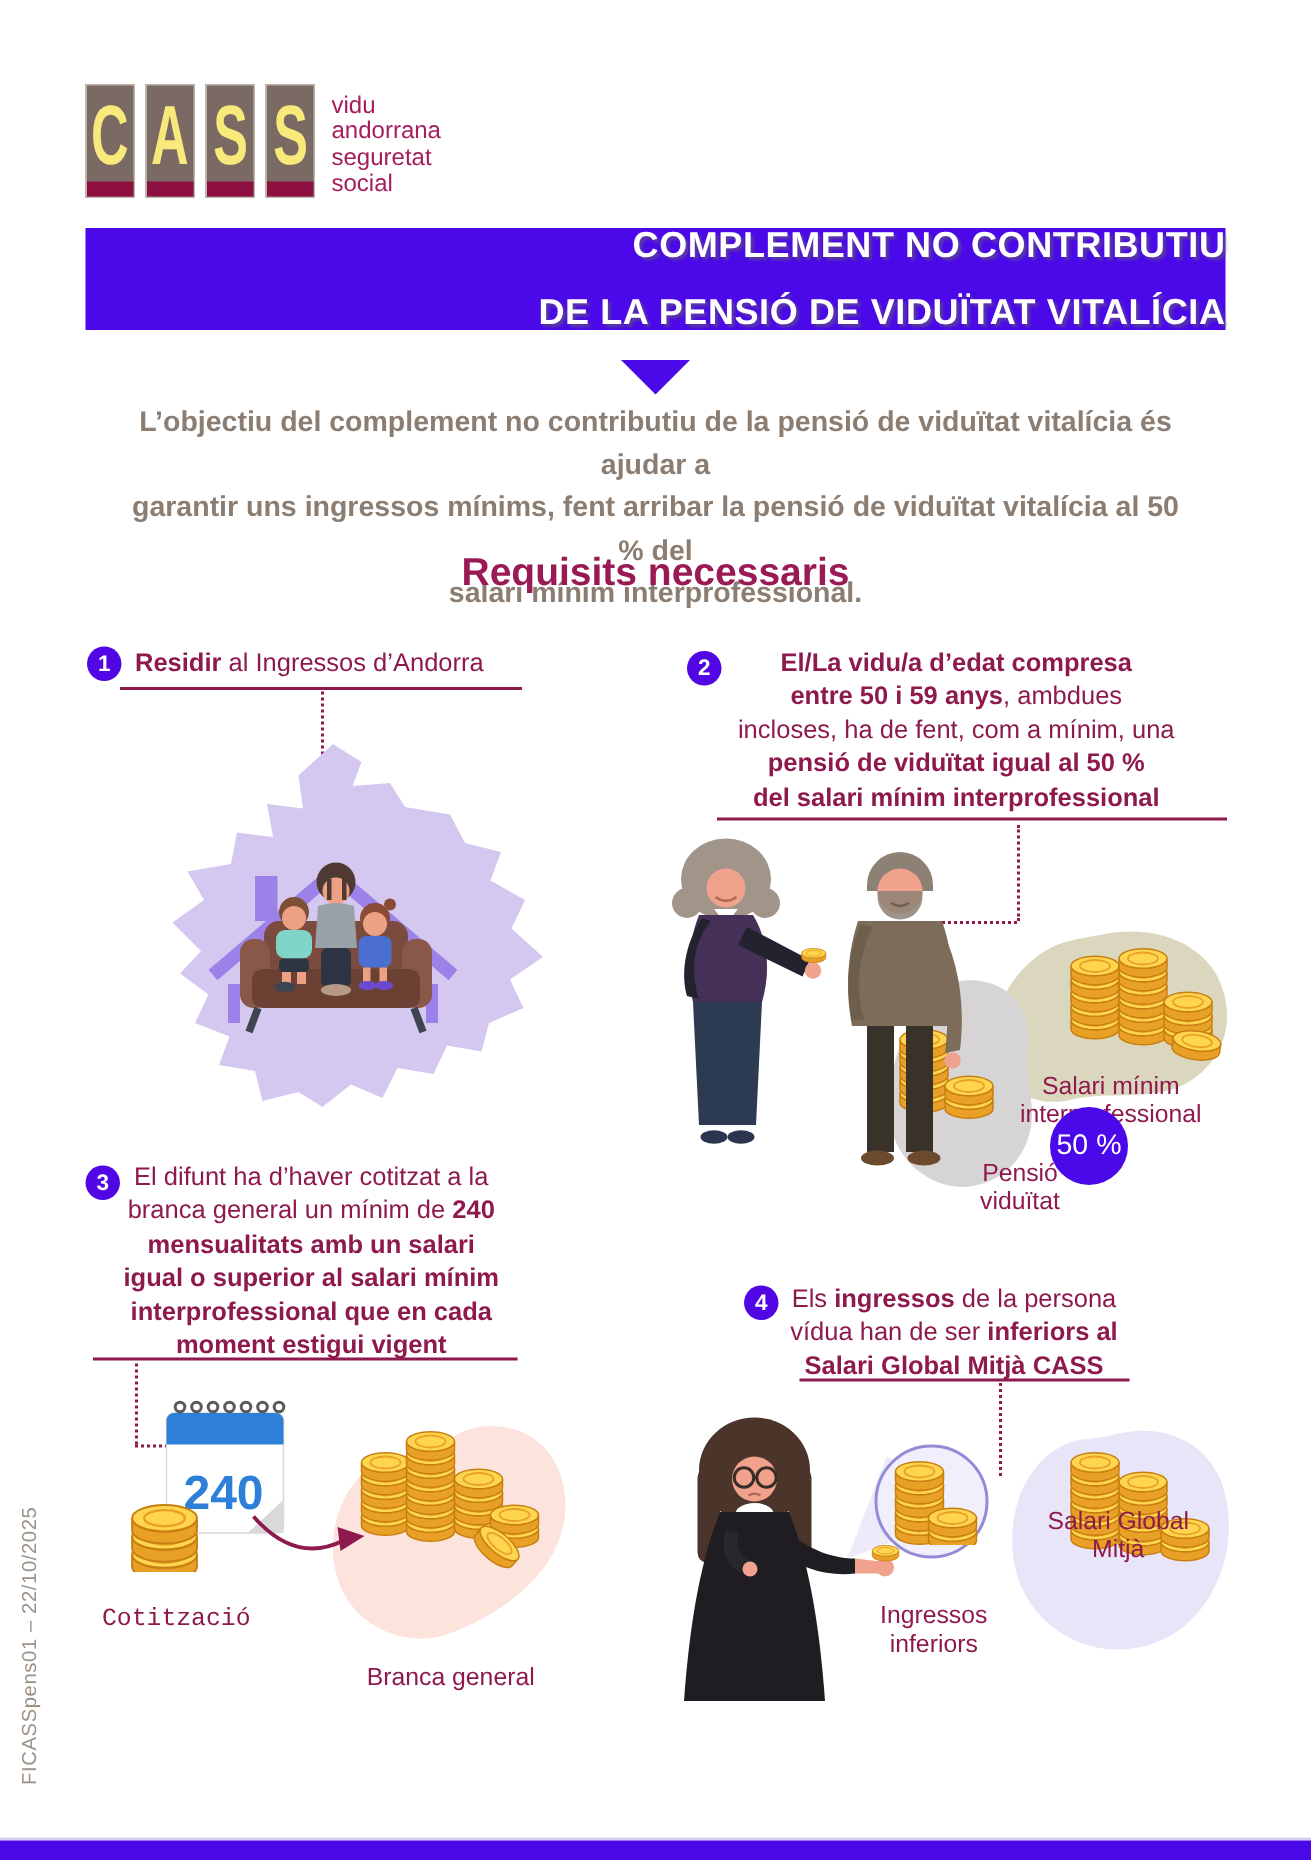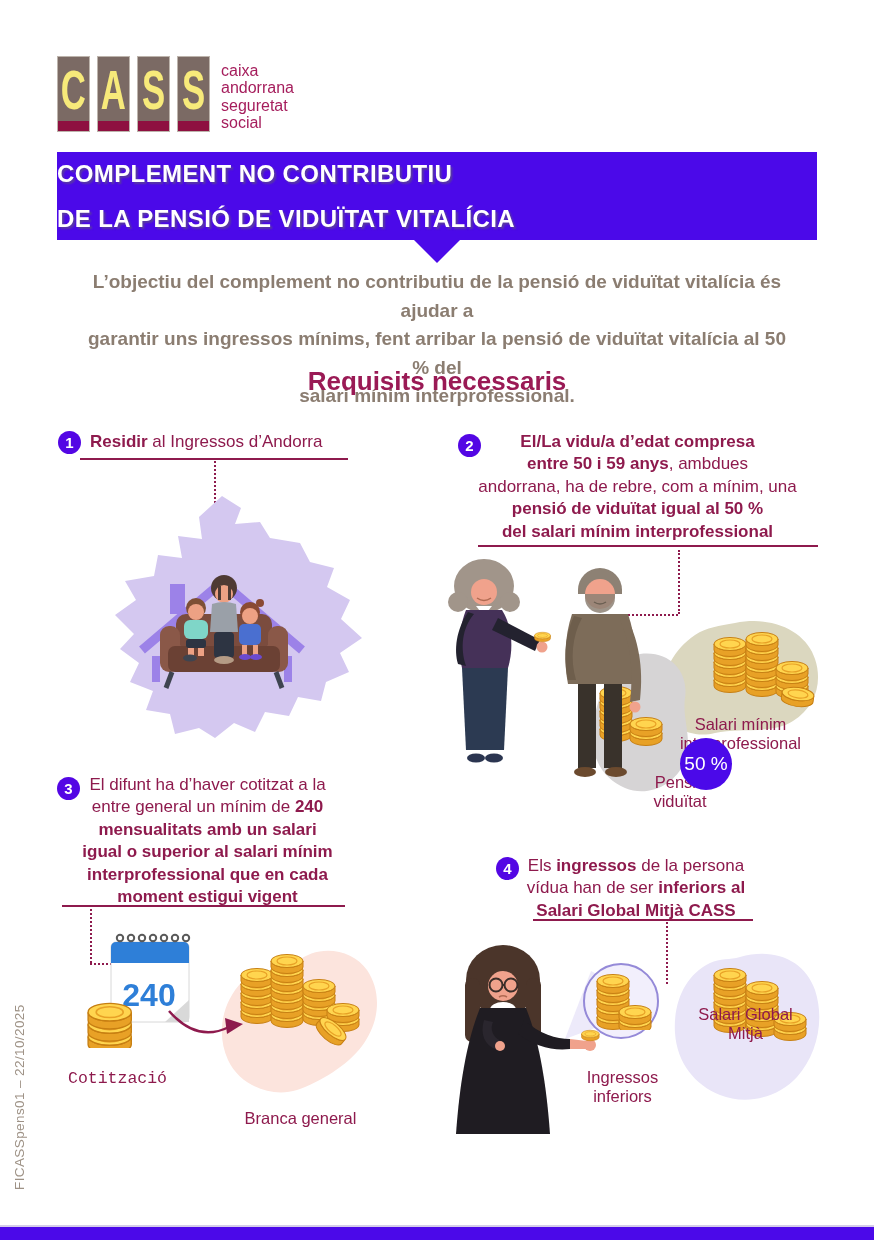--- a/index.html
+++ b/index.html
@@ -11,22 +11,22 @@
   .logo{top:56px;left:57px;display:flex;align-items:flex-start;}
   .logo-boxes{display:flex;gap:7px;}
   .logo-box{position:relative;width:31px;height:74px;background:#7b6a64;border:1px solid #bdb4ac;
             display:flex;align-items:center;justify-content:center;}
   .logo-letter{color:#f7ea7a;font-size:56px;font-weight:bold;transform:scaleX(.62);line-height:1;
                margin-top:-8px;}
   .logo-bar{position:absolute;left:0;bottom:0;width:100%;height:10px;background:#8e1040;}
   .logo-caption{margin-left:11px;margin-top:6px;color:#a51d5c;font-size:16px;line-height:1.08;font-weight:500;}
 
   
-  .banner{top:152px;left:57px;width:760px;height:88px;background:#4b09e9;color:#fff;
-          text-align:left;display:flex;flex-direction:column;justify-content:center;gap:15px;}
+  .banner{top:152px;left:57px;width:760px;height:68px;background:#4b09e9;color:#fff;
+          text-align:right;display:flex;flex-direction:column;justify-content:center;gap:15px;}
   .banner div{font-size:24px;font-weight:800;letter-spacing:.4px;line-height:30px;
               text-shadow:2px 2px 2px rgba(100,100,100,.55);}
   .banner-tip{top:240px;left:50%;transform:translateX(-50%);width:0;height:0;
               border-left:23px solid transparent;border-right:23px solid transparent;
               border-top:23px solid #4b09e9;}
 
   
   .intro{top:268px;left:85px;width:704px;text-align:center;color:#8b7d71;font-size:19px;
          line-height:1.5;white-space:pre-line;font-weight:bold;}
   .section-title{top:366px;left:0;width:100%;text-align:center;color:#9a1a55;font-size:26px;font-weight:800;}
@@ -80,21 +80,21 @@
       <div class="logo-box">
           <span class="logo-letter">S</span>
           <span class="logo-bar"></span>
         </div>
       <div class="logo-box">
           <span class="logo-letter">S</span>
           <span class="logo-bar"></span>
         </div>
     </div>
     <div class="logo-caption">
-      <div>caixa</div>
+      <div>vidu</div>
       <div>andorrana</div>
       <div>seguretat</div>
       <div>social</div>
     </div>
   </div>
 
   <div class="abs banner">
     <div>COMPLEMENT NO CONTRIBUTIU</div>
     <div>DE LA PENSIÓ DE VIDUÏTAT VITALÍCIA</div>
   </div>
@@ -149,21 +149,21 @@
       <rect x="170" y="157" width="5" height="10" fill="#eda184"></rect>
         <rect x="181" y="157" width="5" height="10" fill="#eda184"></rect>
       <ellipse cx="173" cy="169" rx="6" ry="3" fill="#6b4ad0"></ellipse>
         <ellipse cx="184" cy="169" rx="6" ry="3" fill="#6b4ad0"></ellipse>
     </g>
   </svg>
 
   <div class="abs badge" style="top:434px;left:458px;">2</div>
   <div class="abs heading" style="top:431px;left:455px;width:365px;text-align:center;"><b>El/La vidu/a d’edat compresa
 entre 50 i 59 anys</b><span>, ambdues
-andorrana, ha de rebre, com a mínim, una
+incloses, ha de fent, com a mínim, una
 </span><b>pensió de viduïtat igual al 50 %
 del salari mínim interprofessional</b></div>
   <div class="abs underline" style="top:545px;left:478px;width:340px;"></div>
   <div class="abs dotv" style="top:550px;left:678px;height:64px;"></div>
   <div class="abs doth" style="top:614px;left:615px;width:63px;"></div>
 
   <svg class="abs" style="top:615px;left:655px;" width="170" height="130" viewBox="0 0 170 130">
     <path d="M80,8 C120,0 152,18 160,44 C168,68 160,92 138,106 C116,120 84,112 60,118 C36,124 12,112 8,88 C4,64 16,36 40,20 C52,12 64,11 80,8 Z" fill="#dbd7bf"></path>
     <g>
       <use href="#coin" x="58" y="58"></use>
@@ -229,25 +229,25 @@
       <rect x="146" y="132" width="18" height="84" fill="#39322b"></rect>
       <rect x="172" y="132" width="18" height="84" fill="#39322b"></rect>
       <ellipse cx="153" cy="220" rx="11" ry="5" fill="#6b4a2e"></ellipse>
         <ellipse cx="184" cy="220" rx="11" ry="5" fill="#6b4a2e"></ellipse>
     </g>
   </svg>
   <div class="abs blob-label" style="top:687px;left:678px;width:125px;">Salari mínim
 interprofessional</div>
   <div class="abs blob-label" style="top:745px;left:605px;width:90px;padding-left:30px;">Pensió
 viduïtat</div>
-  <div class="abs percent-circle" style="top:738px;left:680px;">50 %</div>
+  <div class="abs percent-circle" style="top:738px;left:700px;">50 %</div>
 
   <div class="abs badge" style="top:777px;left:57px;">3</div>
   <div class="abs heading" style="top:774px;left:50px;width:315px;text-align:center;"><span>El difunt ha d’haver cotitzat a la
-entre general un mínim de </span><b>240
+branca general un mínim de </span><b>240
 mensualitats amb un salari
 igual o superior al salari mínim
 interprofessional que en cada
 moment estigui vigent</b></div>
   <div class="abs underline" style="top:905px;left:62px;width:283px;"></div>
   <div class="abs dotv" style="top:909px;left:90px;height:54px;"></div>
   <div class="abs doth" style="top:963px;left:90px;width:22px;"></div>
 
   <svg class="abs" style="top:942px;left:212px;" width="175" height="160" viewBox="0 0 175 160">
     <path d="M85,20 C105,2 140,6 155,28 C170,50 168,80 150,104 C135,124 108,140 85,148 C60,156 28,144 16,118 C4,92 10,60 30,40 C48,22 66,36 85,20 Z" fill="#fce4dd"></path>

